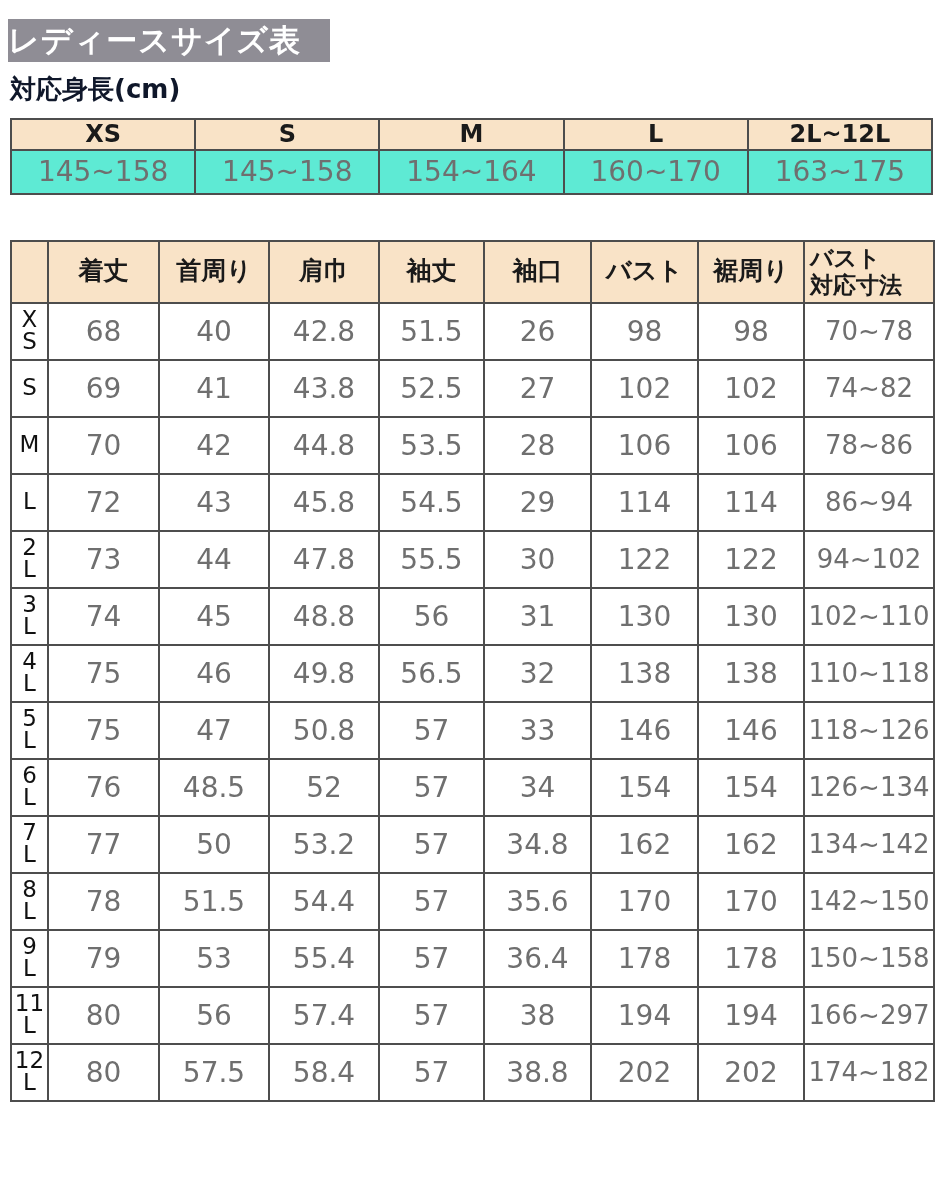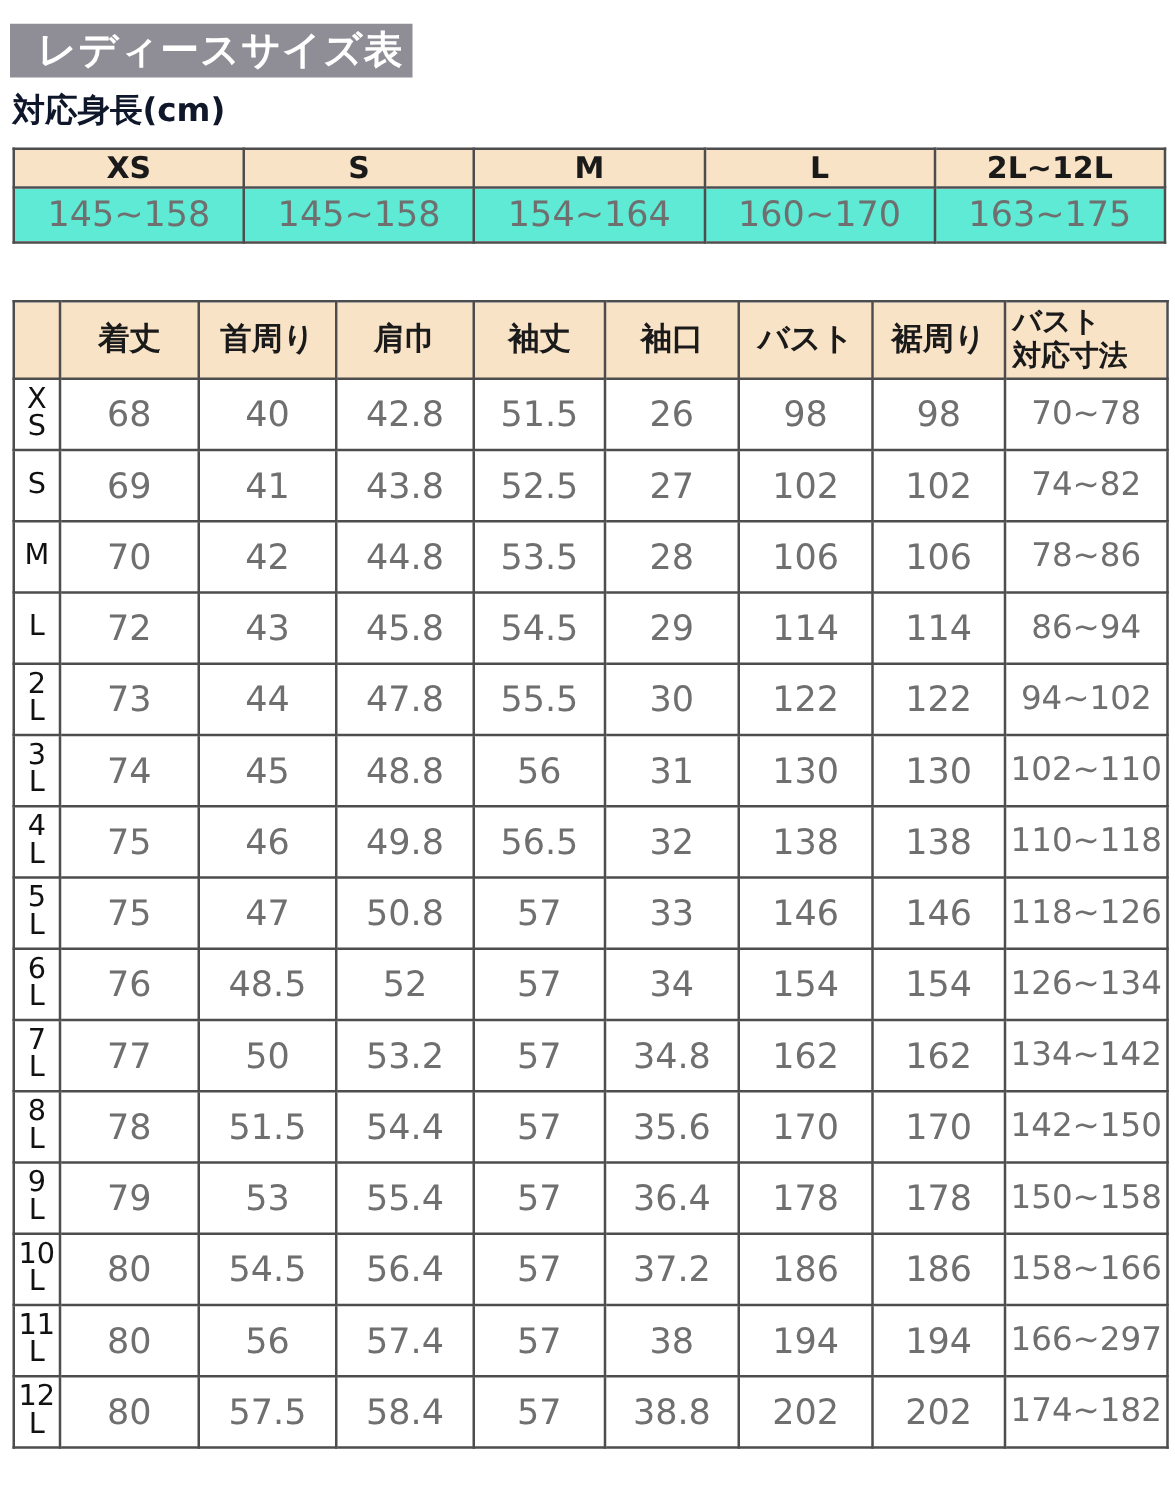--- a/index.html
+++ b/index.html
@@ -13,21 +13,20 @@
   }
   .title-bar {
     margin: 19px 0 0 8px;
     width: 322px;
     height: 43px;
     background: #8f8d95;
     color: #ffffff;
     font-size: 31px;
     font-weight: bold;
     line-height: 43px;
-    padding-left: 22px;
     letter-spacing: 1px;
     box-sizing: border-box;
   }
   .subtitle {
     margin: 13px 0 0 10px;
     font-size: 26px;
     font-weight: bold;
     color: #0f172a;
     line-height: 1.1;
   }
@@ -290,32 +289,20 @@
         <td>79</td>
         <td>53</td>
         <td>55.4</td>
         <td>57</td>
         <td>36.4</td>
         <td>178</td>
         <td>178</td>
         <td class="range-cell">150~158</td>
       </tr>
       <tr>
-        <th>10
-L</th>
-        <td>80</td>
-        <td>54.5</td>
-        <td>56.4</td>
-        <td>57</td>
-        <td>37.2</td>
-        <td>186</td>
-        <td>186</td>
-        <td class="range-cell">158~166</td>
-      </tr>
-      <tr>
         <th>11
 L</th>
         <td>80</td>
         <td>56</td>
         <td>57.4</td>
         <td>57</td>
         <td>38</td>
         <td>194</td>
         <td>194</td>
         <td class="range-cell">166~297</td>

